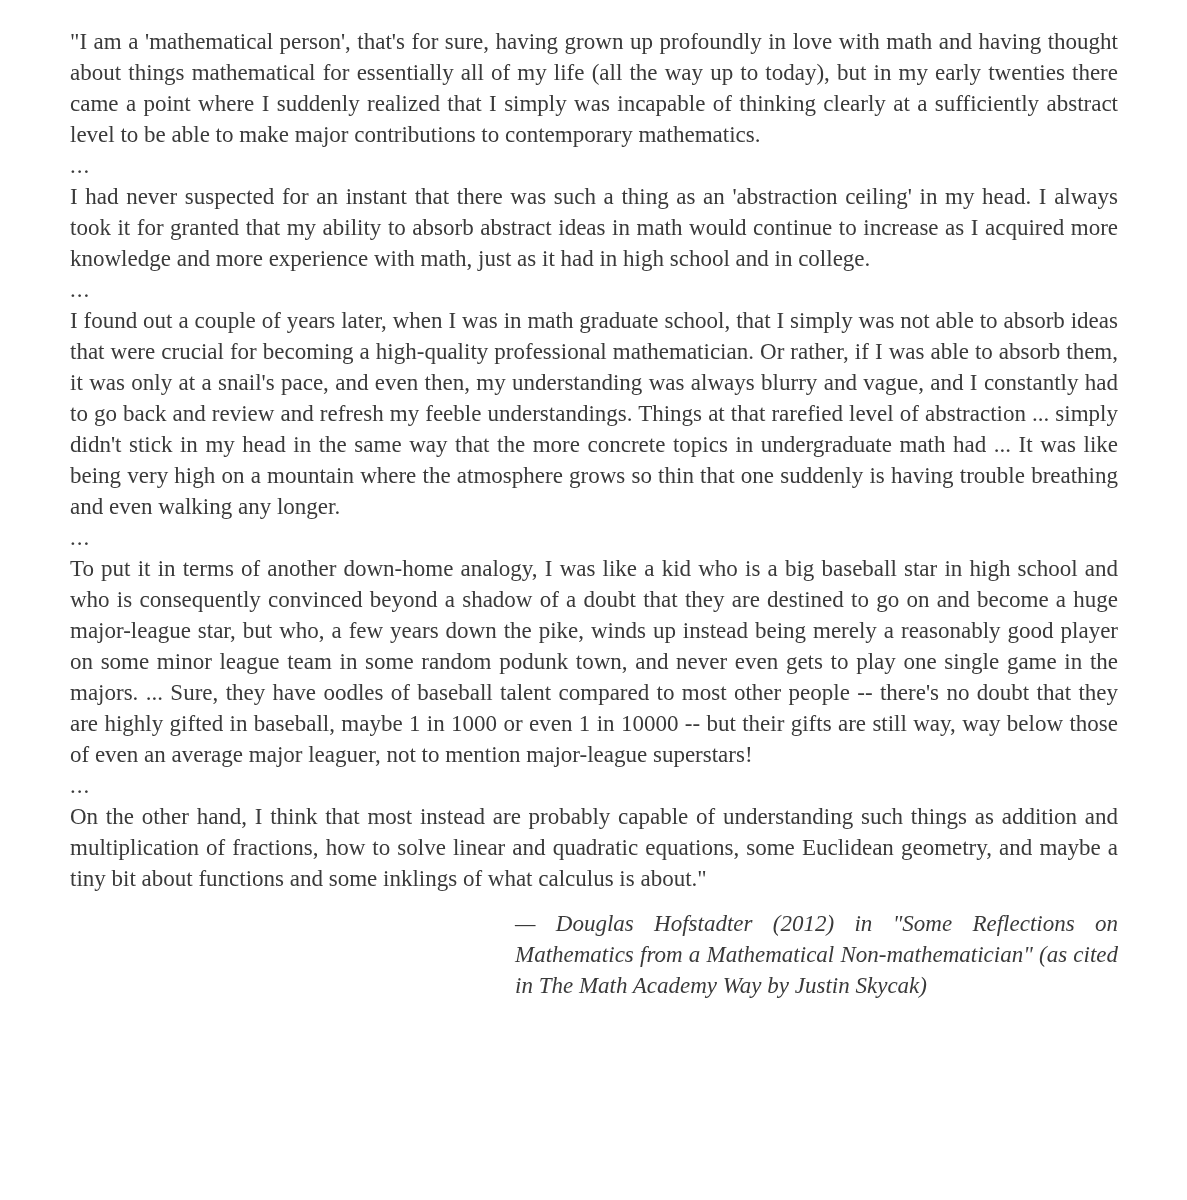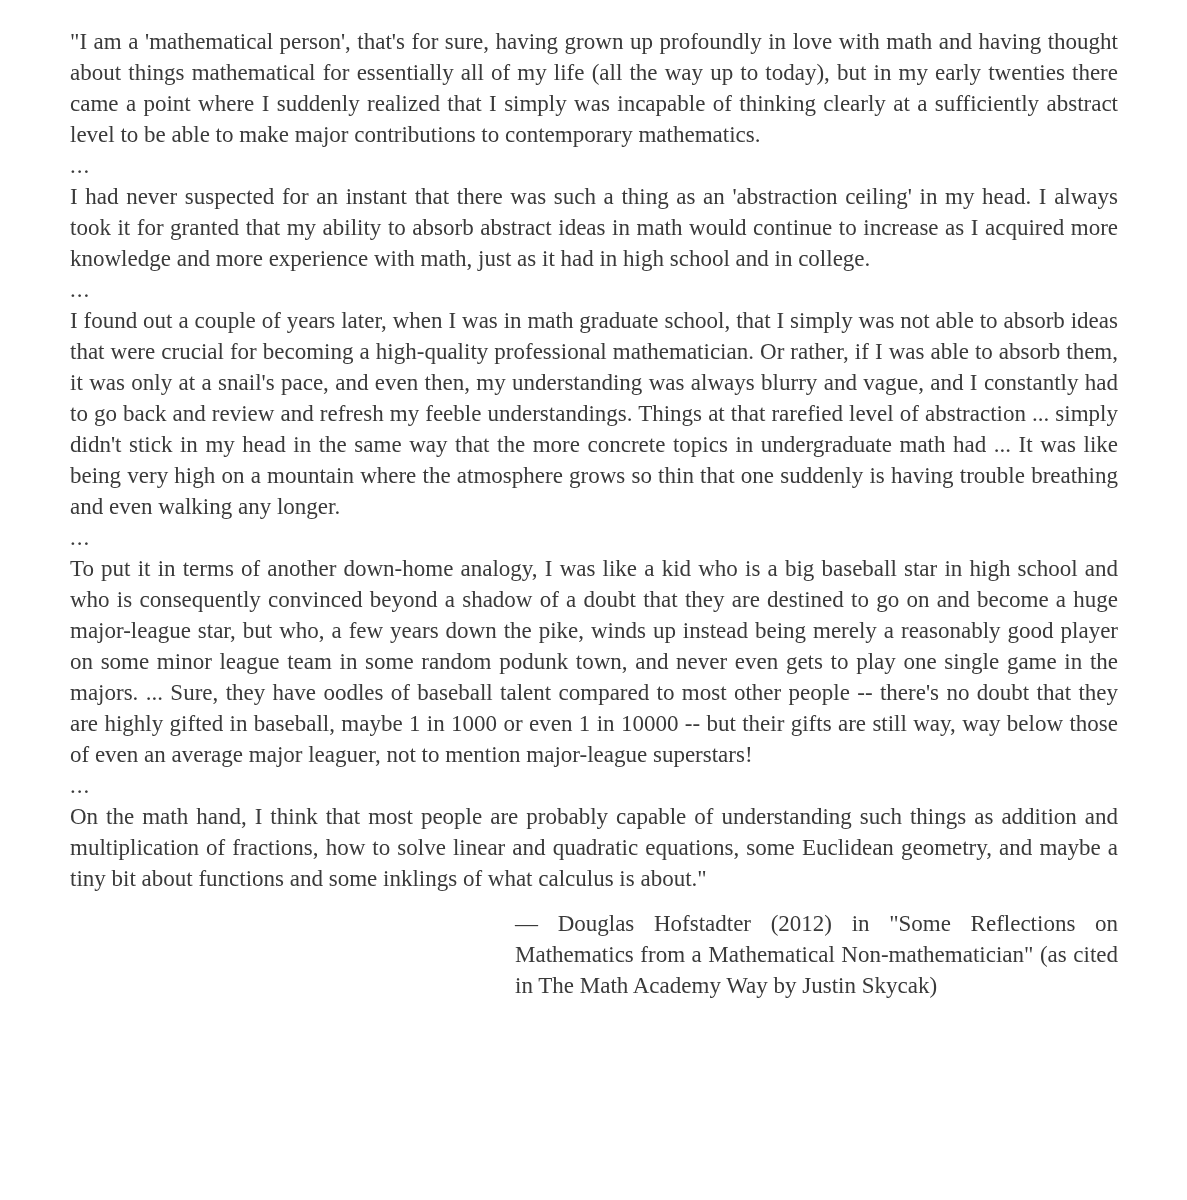--- a/index.html
+++ b/index.html
@@ -26,33 +26,34 @@
   .quote p.ellipsis {
     text-align: left;
     letter-spacing: 1px;
   }
   .attribution {
     width: 603px;
     margin-left: auto;
     margin-top: 14px;
     font-size: 23px;
     line-height: 31px;
+    font-style: italic;
     text-align: justify;
     color: #3a3a3a;
   }
 </style>
 </head>
 <body>
 
 <div class="page">
   <div class="quote">
     <p>"I am a 'mathematical person', that's for sure, having grown up profoundly in love with math and having thought about things mathematical for essentially all of my life (all the way up to today), but in my early twenties there came a point where I suddenly realized that I simply was incapable of thinking clearly at a sufficiently abstract level to be able to make major contributions to contemporary mathematics.</p>
     <p class="ellipsis">...</p>
     <p>I had never suspected for an instant that there was such a thing as an 'abstraction ceiling' in my head. I always took it for granted that my ability to absorb abstract ideas in math would continue to increase as I acquired more knowledge and more experience with math, just as it had in high school and in college.</p>
     <p class="ellipsis">...</p>
     <p>I found out a couple of years later, when I was in math graduate school, that I simply was not able to absorb ideas that were crucial for becoming a high-quality professional mathematician. Or rather, if I was able to absorb them, it was only at a snail's pace, and even then, my understanding was always blurry and vague, and I constantly had to go back and review and refresh my feeble understandings. Things at that rarefied level of abstraction ... simply didn't stick in my head in the same way that the more concrete topics in undergraduate math had ... It was like being very high on a mountain where the atmosphere grows so thin that one suddenly is having trouble breathing and even walking any longer.</p>
     <p class="ellipsis">...</p>
     <p>To put it in terms of another down-home analogy, I was like a kid who is a big baseball star in high school and who is consequently convinced beyond a shadow of a doubt that they are destined to go on and become a huge major-league star, but who, a few years down the pike, winds up instead being merely a reasonably good player on some minor league team in some random podunk town, and never even gets to play one single game in the majors. ... Sure, they have oodles of baseball talent compared to most other people -- there's no doubt that they are highly gifted in baseball, maybe 1 in 1000 or even 1 in 10000 -- but their gifts are still way, way below those of even an average major leaguer, not to mention major-league superstars!</p>
     <p class="ellipsis">...</p>
-    <p>On the math hand, I think that most people are probably capable of understanding such things as addition and multiplication of fractions, how to solve linear and quadratic equations, some Euclidean geometry, and maybe a tiny bit about functions and some inklings of what calculus is about."</p>
+    <p>On the other hand, I think that most instead are probably capable of understanding such things as addition and multiplication of fractions, how to solve linear and quadratic equations, some Euclidean geometry, and maybe a tiny bit about functions and some inklings of what calculus is about."</p>
   </div>
   <div class="attribution">— Douglas Hofstadter (2012) in "Some Reflections on Mathematics from a Mathematical Non-mathematician" (as cited in The Math Academy Way by Justin Skycak)</div>
 </div>
 
 </body></html>

